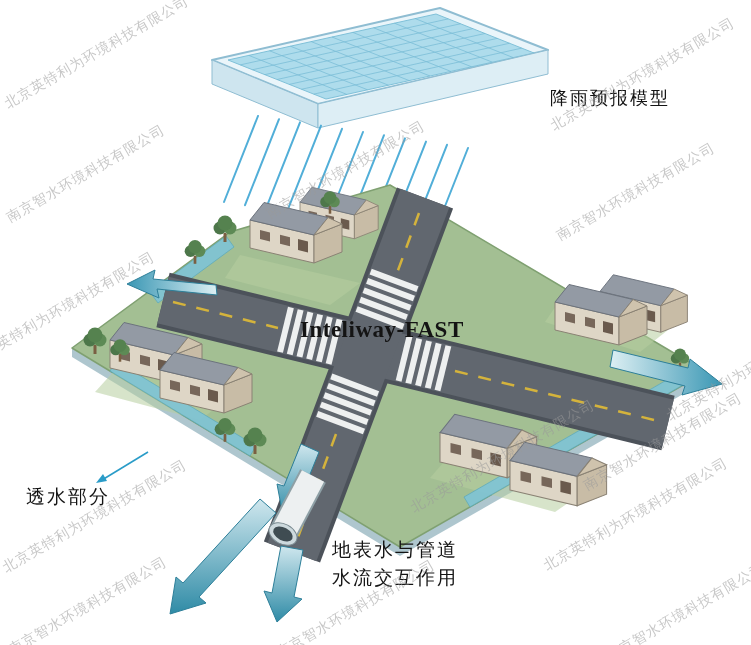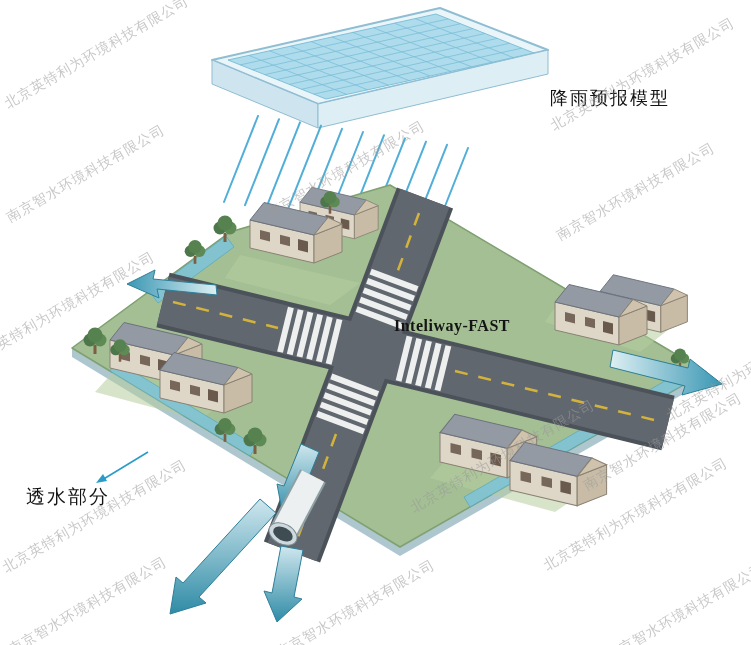--- a/index.html
+++ b/index.html
@@ -2,21 +2,21 @@
 <html><head>
 <meta charset="utf-8">
 <style>
   *{margin:0;padding:0;box-sizing:border-box}
   html,body{background:#ffffff}
   body{font-family:"Liberation Sans",sans-serif}
   .stage{position:relative;width:751px;height:645px;background:#ffffff;overflow:hidden}
   svg.scene{position:absolute;left:0;top:0;z-index:1}
   .lbl{position:absolute;color:#141414;z-index:4}
   .lbl-rain{left:550px;top:86px;font-size:18px;letter-spacing:2px;font-weight:400}
-  .lbl-title{left:300px;top:317px;width:210px;text-align:right;font-size:16px;font-weight:700;
+  .lbl-title{left:300px;top:317px;width:210px;text-align:left;font-size:23px;font-weight:700;
              font-family:"Liberation Serif",serif;letter-spacing:.5px}
   .lbl-perm{left:26px;top:484px;font-size:19px;letter-spacing:2px}
   .lbl-inter{left:300px;top:536px;width:190px;text-align:center;font-size:19px;line-height:28px;letter-spacing:2px}
   .wm{position:absolute;white-space:nowrap;font-size:14px;color:#9a9a9a;opacity:.55;
       transform:rotate(-30deg);transform-origin:0 50%;z-index:6;pointer-events:none;letter-spacing:1px}
 </style>
 </head>
 <body>
 
 <div class="stage">
@@ -184,20 +184,24 @@
 
     <g>
       <line x1="148" y1="452" x2="102" y2="480" stroke="#2a9cc8" stroke-width="1.6"></line>
       <path d="M96,483 L107,481 L103,474 Z" fill="#2a9cc8"></path>
     </g>
   </svg>
 
   <div class="lbl lbl-rain">降雨预报模型</div>
   <div class="lbl lbl-title">Inteliway-FAST</div>
   <div class="lbl lbl-perm">透水部分</div>
+  <div class="lbl lbl-inter">
+    <div>地表水与管道</div>
+    <div>水流交互作用</div>
+  </div>
 
   <div class="wm" style="left:6px;top:96px">北京英特利为环境科技有限公司</div>
   <div class="wm" style="left:8px;top:210px">南京智水环境科技有限公司</div>
   <div class="wm" style="left:-28px;top:352px">北京英特利为环境科技有限公司</div>
   <div class="wm" style="left:4px;top:560px">北京英特利为环境科技有限公司</div>
   <div class="wm" style="left:10px;top:642px">南京智水环境科技有限公司</div>
   <div class="wm" style="left:268px;top:206px">南京智水环境科技有限公司</div>
   <div class="wm" style="left:278px;top:645px">南京智水环境科技有限公司</div>
   <div class="wm" style="left:412px;top:500px">北京英特利为环境科技有限公司</div>
   <div class="wm" style="left:552px;top:118px">北京英特利为环境科技有限公司</div>

